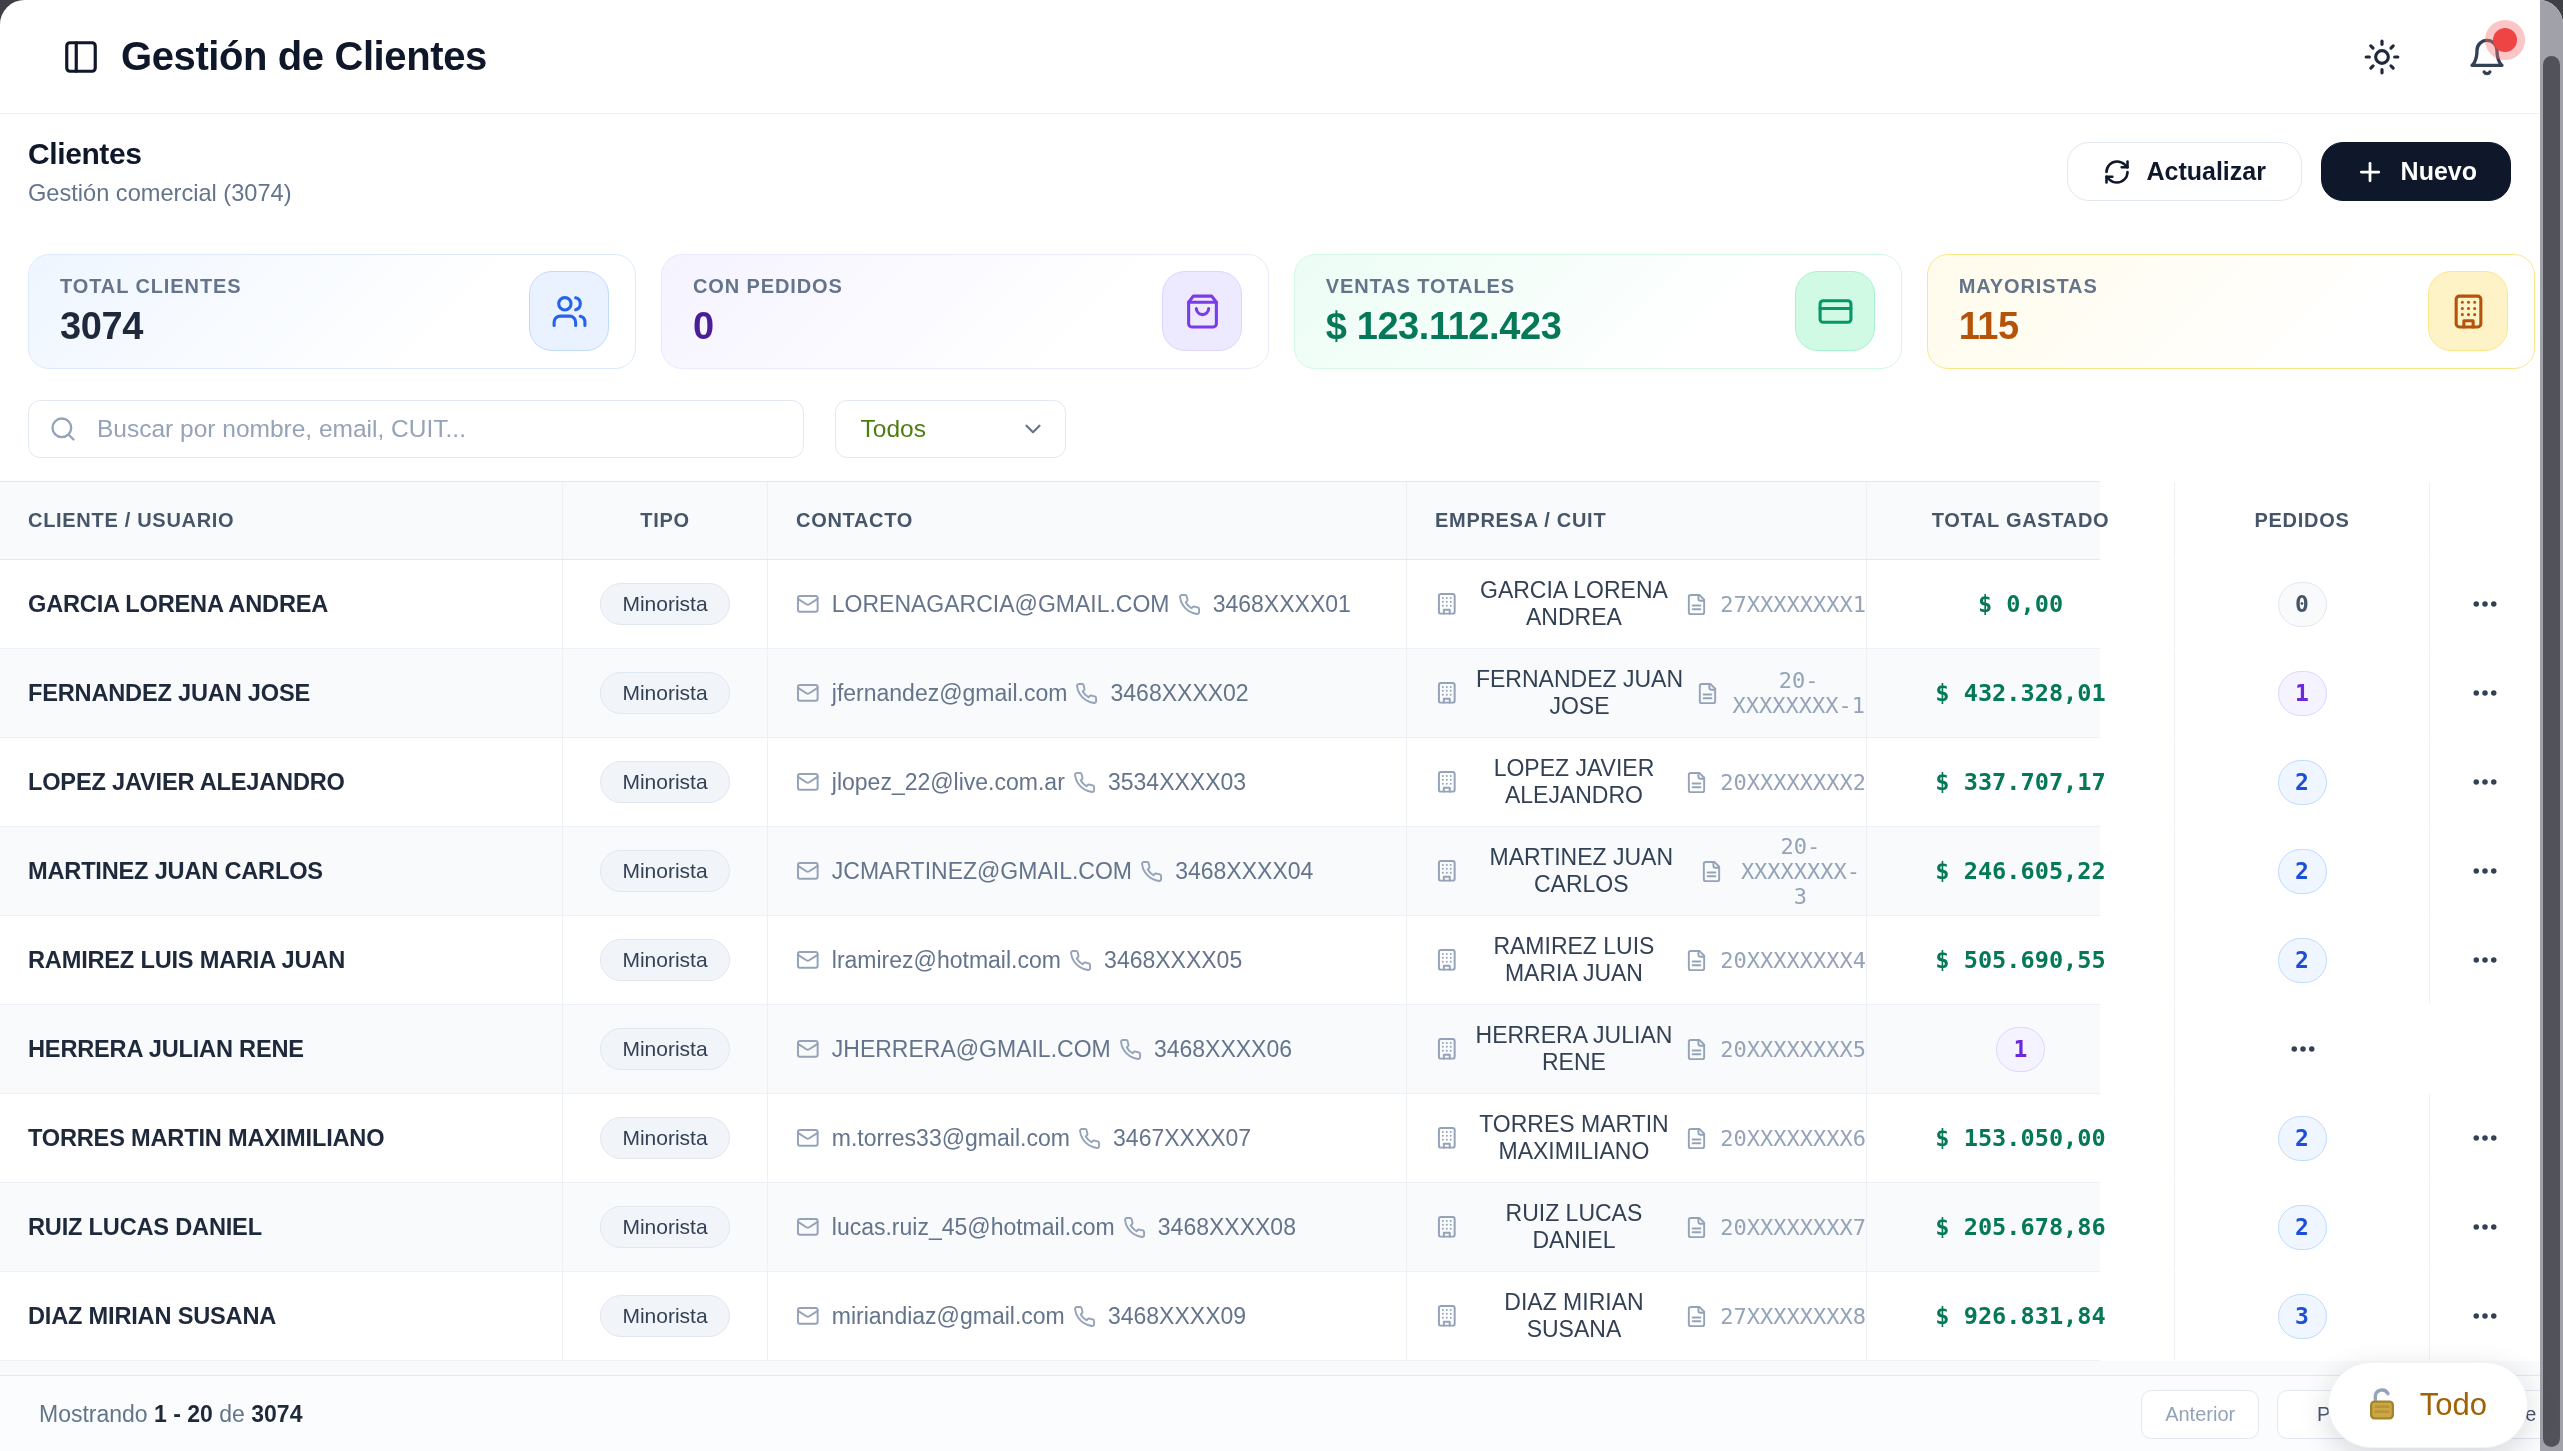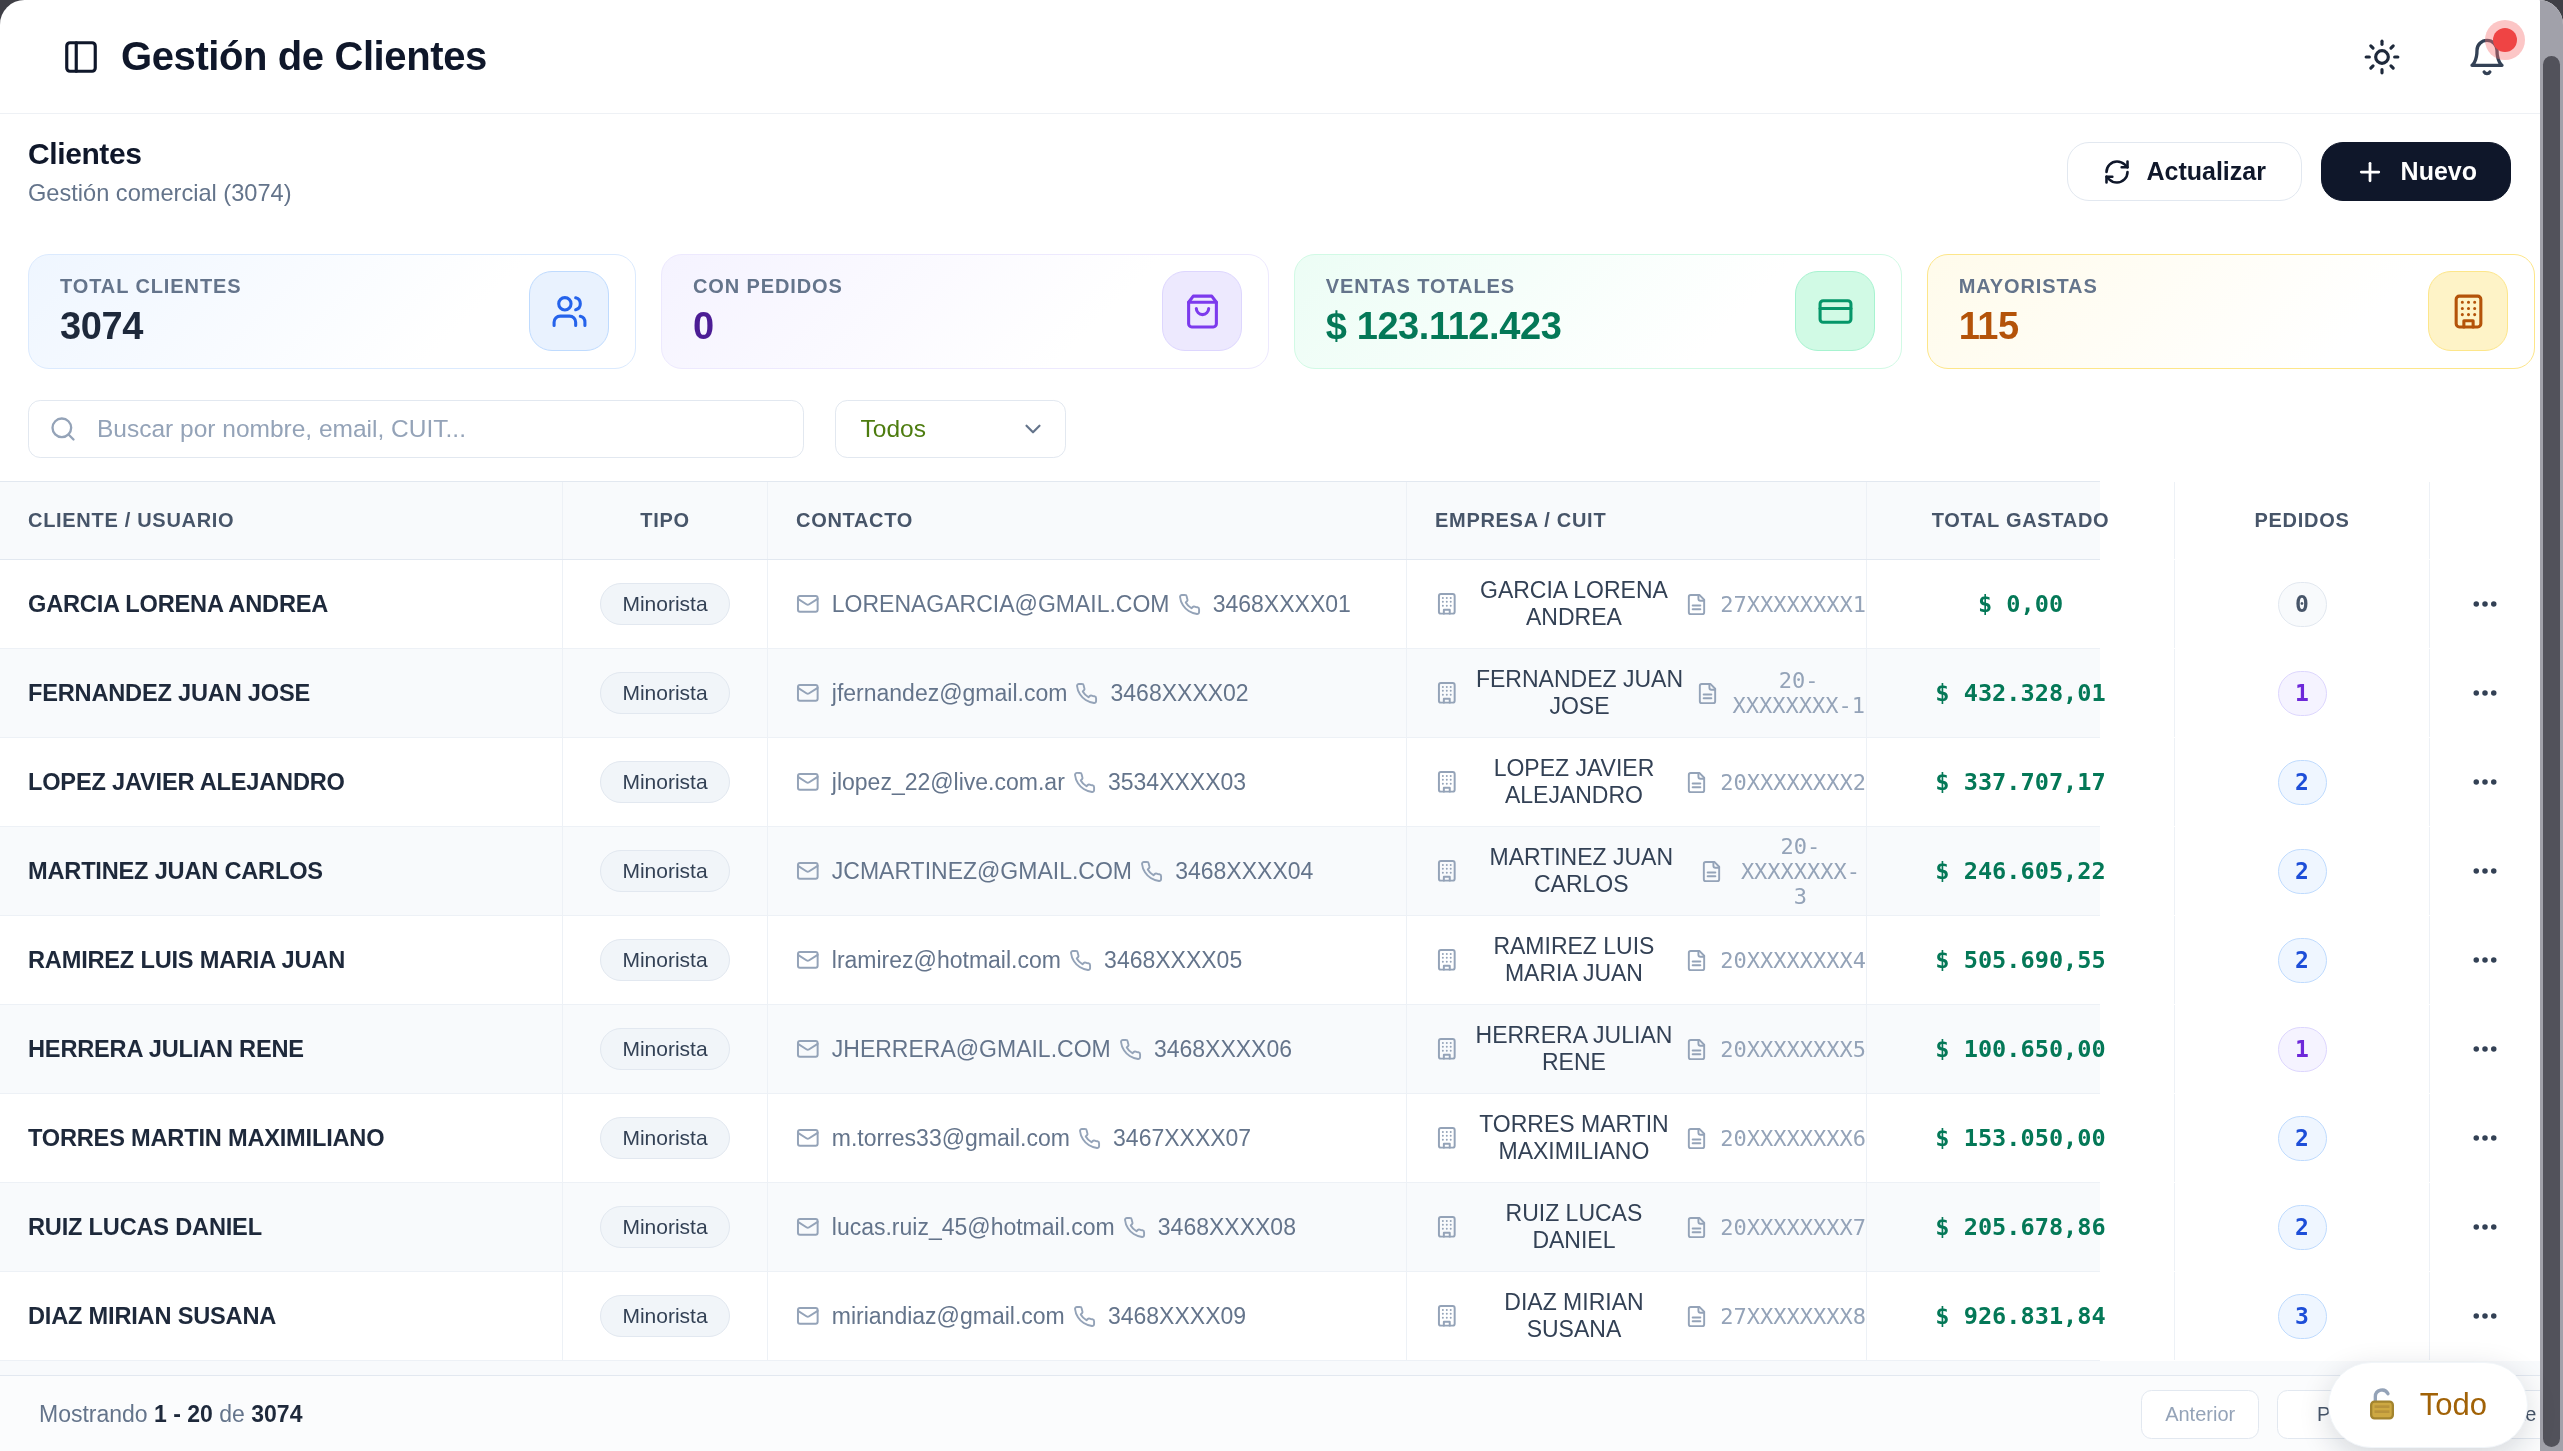--- a/index.html
+++ b/index.html
@@ -677,23 +677,20 @@
                     <path d="M14 2v4a2 2 0 0 0 2 2h4"></path>
                     <path d="M16 13H8"></path>
                     <path d="M16 17H8"></path>
                   </svg>
             </span>
             <span>20XXXXXXXX5</span>
           </div>
         </div>
       </div>
       <div class="cell center">
-        <span class="money">$ 100.650,00</span>
-      </div>
-      <div class="cell center">
         <span class="count-badge badge-purple">1</span>
       </div>
       <div class="cell center">
         <span class="dots">
           <svg width="30" height="30" viewBox="0 0 24 24" fill="currentColor">
                 <circle cx="5" cy="12" r="2.2"></circle>
                 <circle cx="12" cy="12" r="2.2"></circle>
                 <circle cx="19" cy="12" r="2.2"></circle>
               </svg>
         </span>

